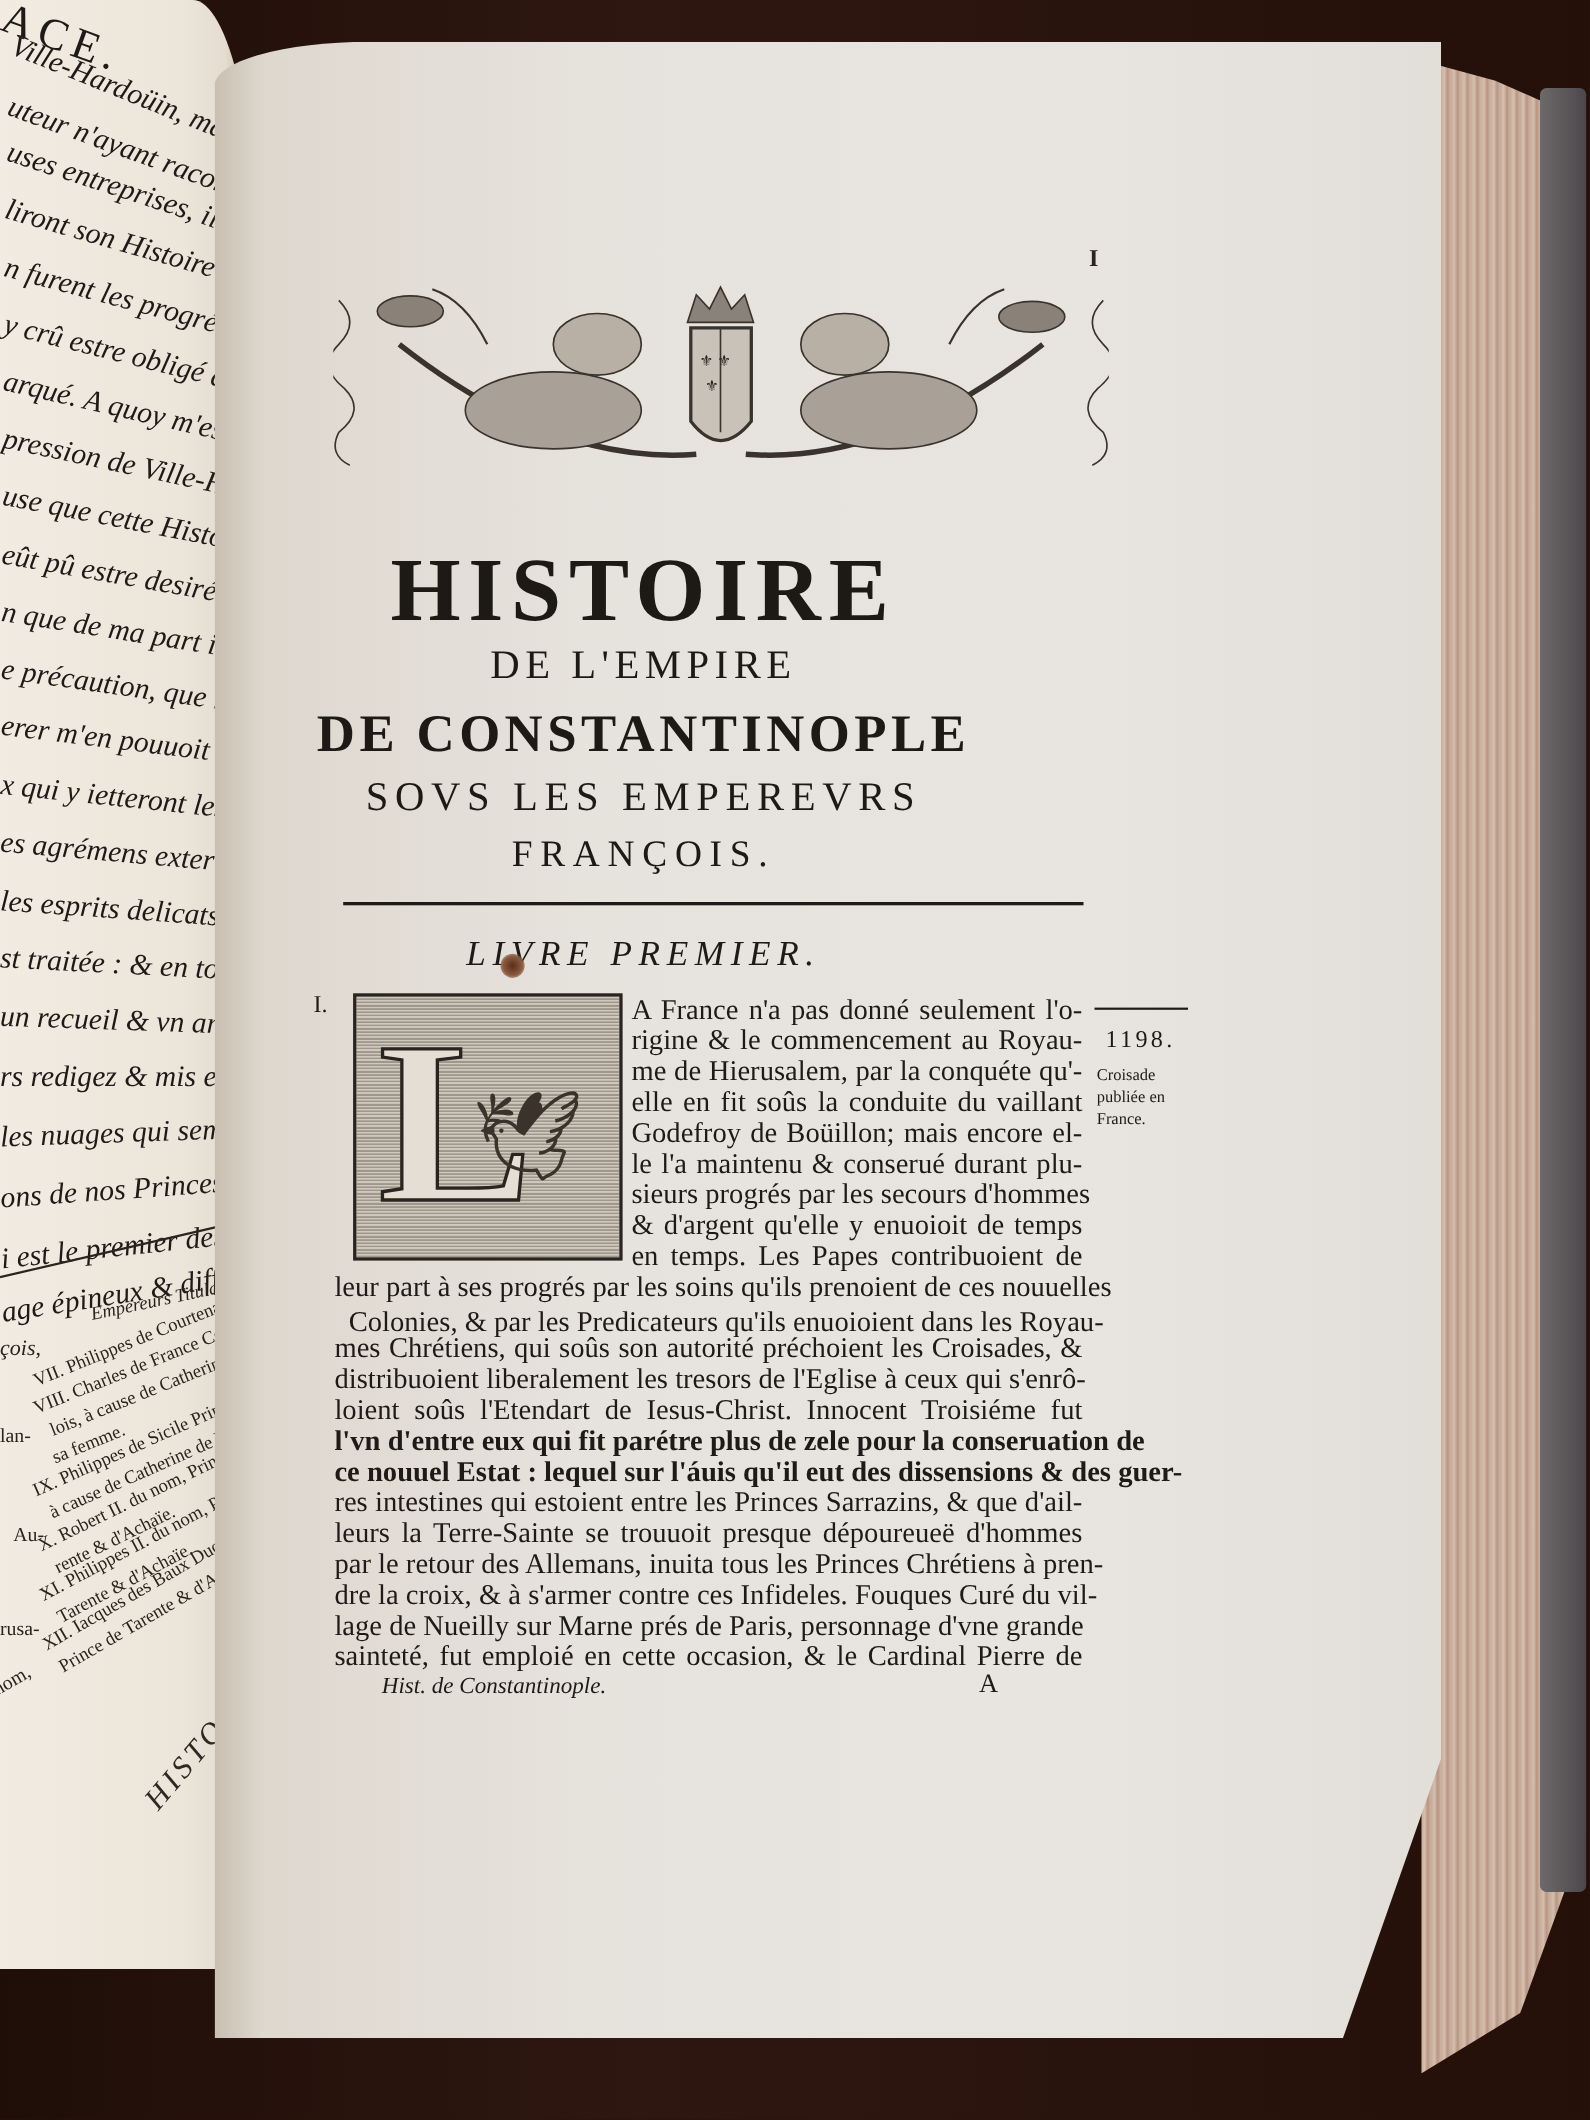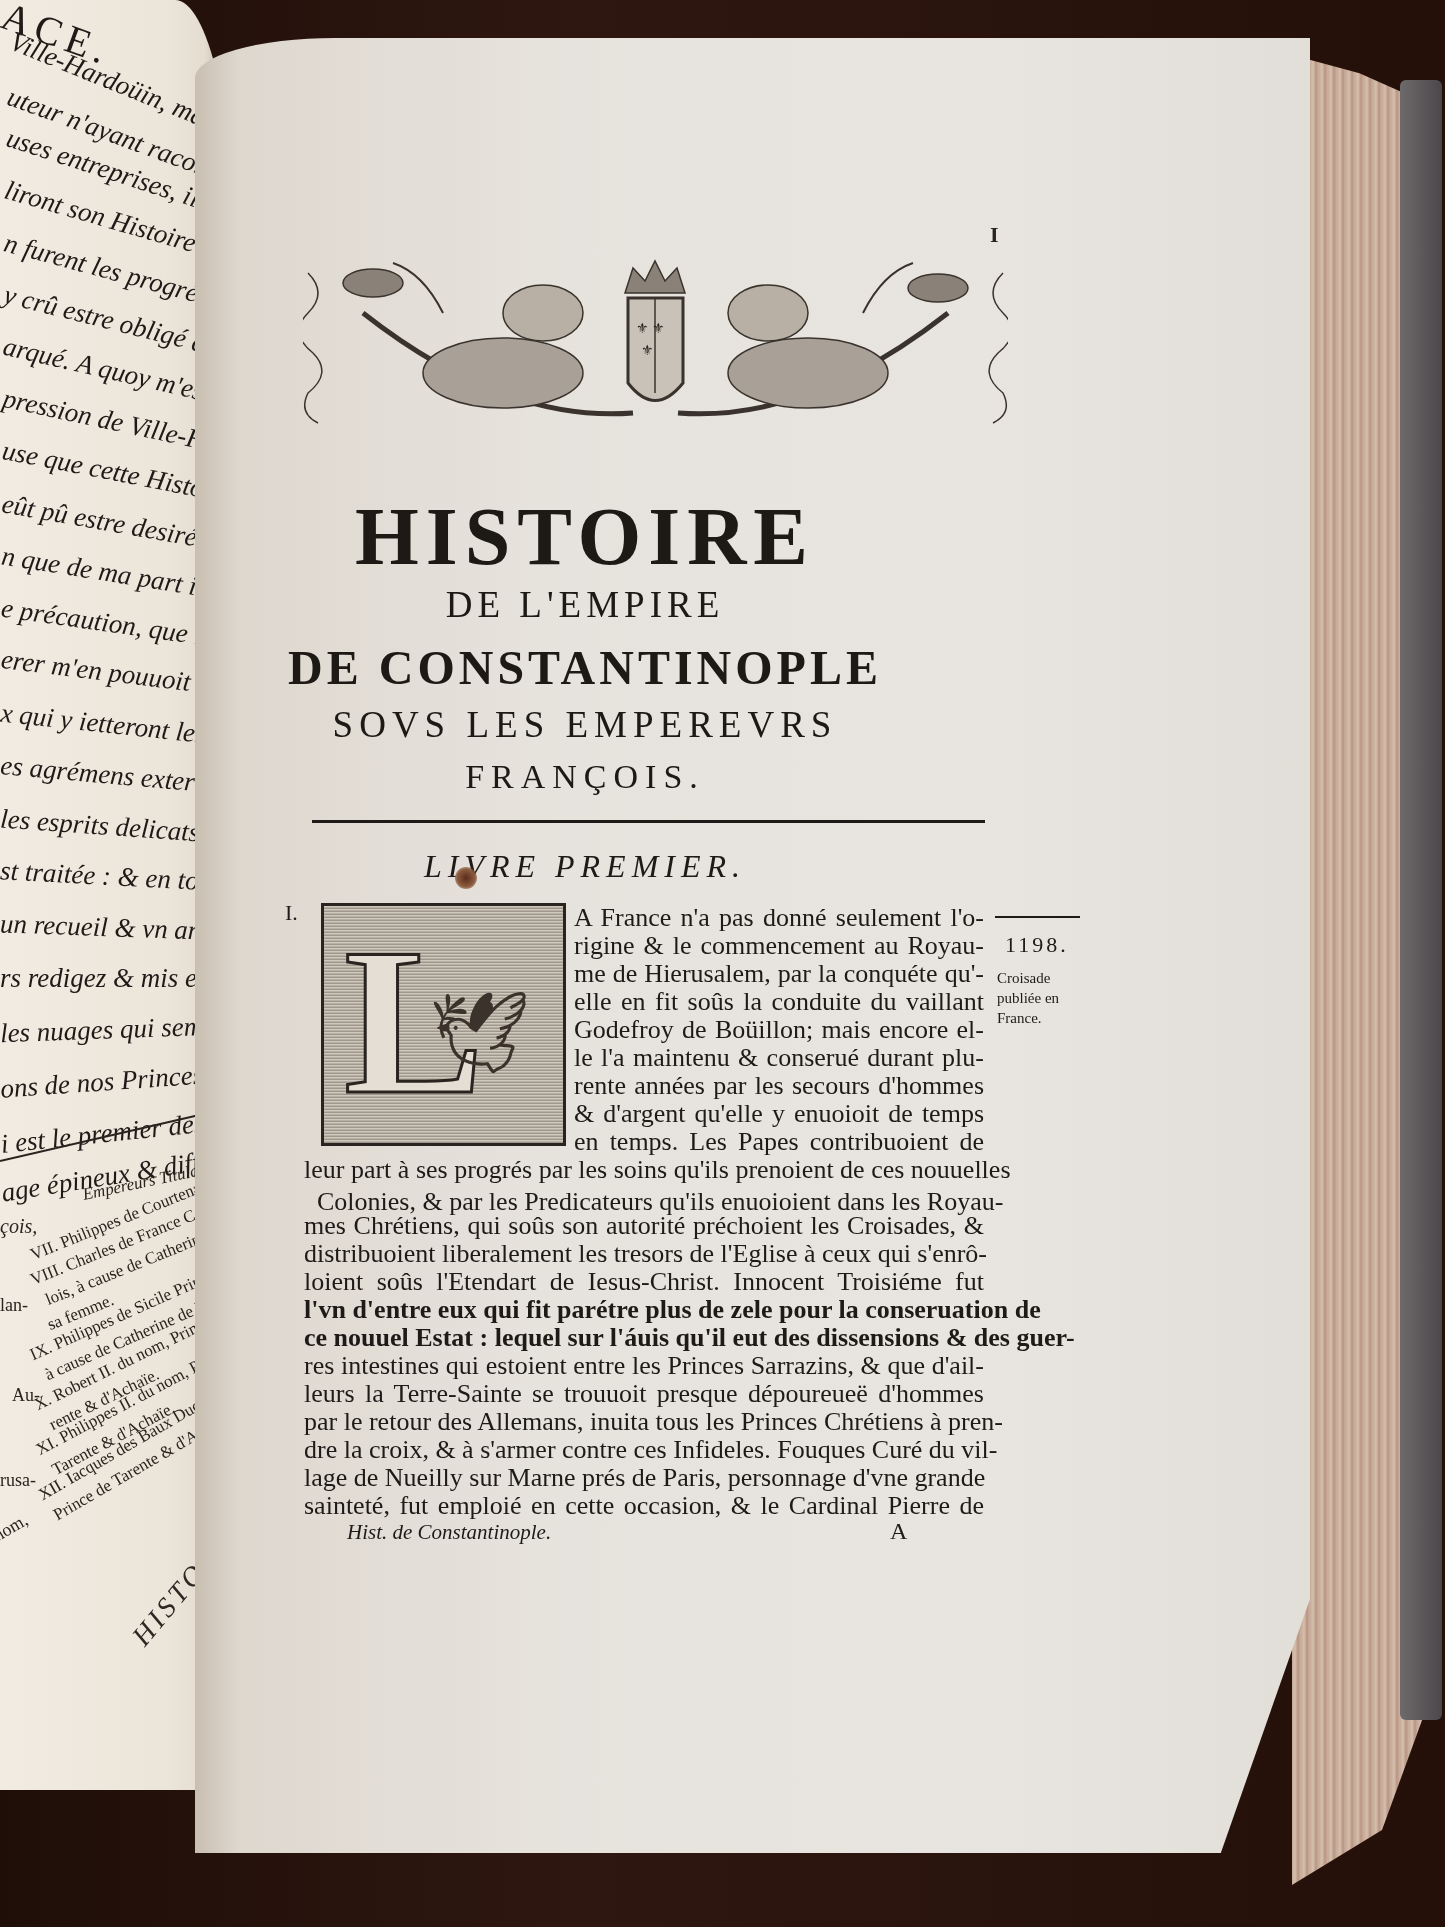--- a/index.html
+++ b/index.html
@@ -184,21 +184,21 @@
   <span class="initial-bird">🕊</span>
 </div>
 
 <div class="body-text">
   <div class="ln" style="left:270px;top:0px;width:410px;">A France n'a pas donné seulement l'o-</div>
   <div class="ln" style="left:270px;top:28px;width:410px;">rigine &amp; le commencement au Royau-</div>
   <div class="ln" style="left:270px;top:56px;width:410px;">me de Hierusalem, par la conquéte qu'-</div>
   <div class="ln" style="left:270px;top:84px;width:410px;">elle en fit soûs la conduite du vaillant</div>
   <div class="ln" style="left:270px;top:112px;width:410px;">Godefroy de Boüillon; mais encore el-</div>
   <div class="ln" style="left:270px;top:140px;width:410px;">le l'a maintenu &amp; conserué durant plu-</div>
-  <div class="ln" style="left:270px;top:168px;width:410px;">rente années par les secours d'hommes</div>
+  <div class="ln" style="left:270px;top:168px;width:410px;">sieurs progrés par les secours d'hommes</div>
   <div class="ln" style="left:270px;top:196px;width:410px;">&amp; d'argent qu'elle y enuoioit de temps</div>
   <div class="ln" style="left:270px;top:224px;width:410px;">en temps. Les Papes contribuoient de</div>
   <div class="ln" style="left:0px;top:252px;width:680px;">leur part à ses progrés par les soins qu'ils prenoient de ces nouuelles</div>
   <div class="ln" style="left:0px;top:284px;width:680px;margin-left:13px;">Colonies, &amp; par les Predicateurs qu'ils enuoioient dans les Royau-</div>
   <div class="ln" style="left:0px;top:308px;width:680px;">mes Chrétiens, qui soûs son autorité préchoient les Croisades, &amp;</div>
   <div class="ln" style="left:0px;top:336px;width:680px;">distribuoient liberalement les tresors de l'Eglise à ceux qui s'enrô-</div>
   <div class="ln" style="left:0px;top:364px;width:680px;">loient soûs l'Etendart de Iesus-Christ. Innocent Troisiéme fut</div>
   <div class="ln" style="left:0px;top:392px;width:680px;font-weight:bold;">l'vn d'entre eux qui fit parétre plus de zele pour la conseruation de</div>
   <div class="ln" style="left:0px;top:420px;width:680px;font-weight:bold;">ce nouuel Estat : lequel sur l'áuis qu'il eut des dissensions &amp; des guer-</div>
   <div class="ln" style="left:0px;top:448px;width:680px;">res intestines qui estoient entre les Princes Sarrazins, &amp; que d'ail-</div>

